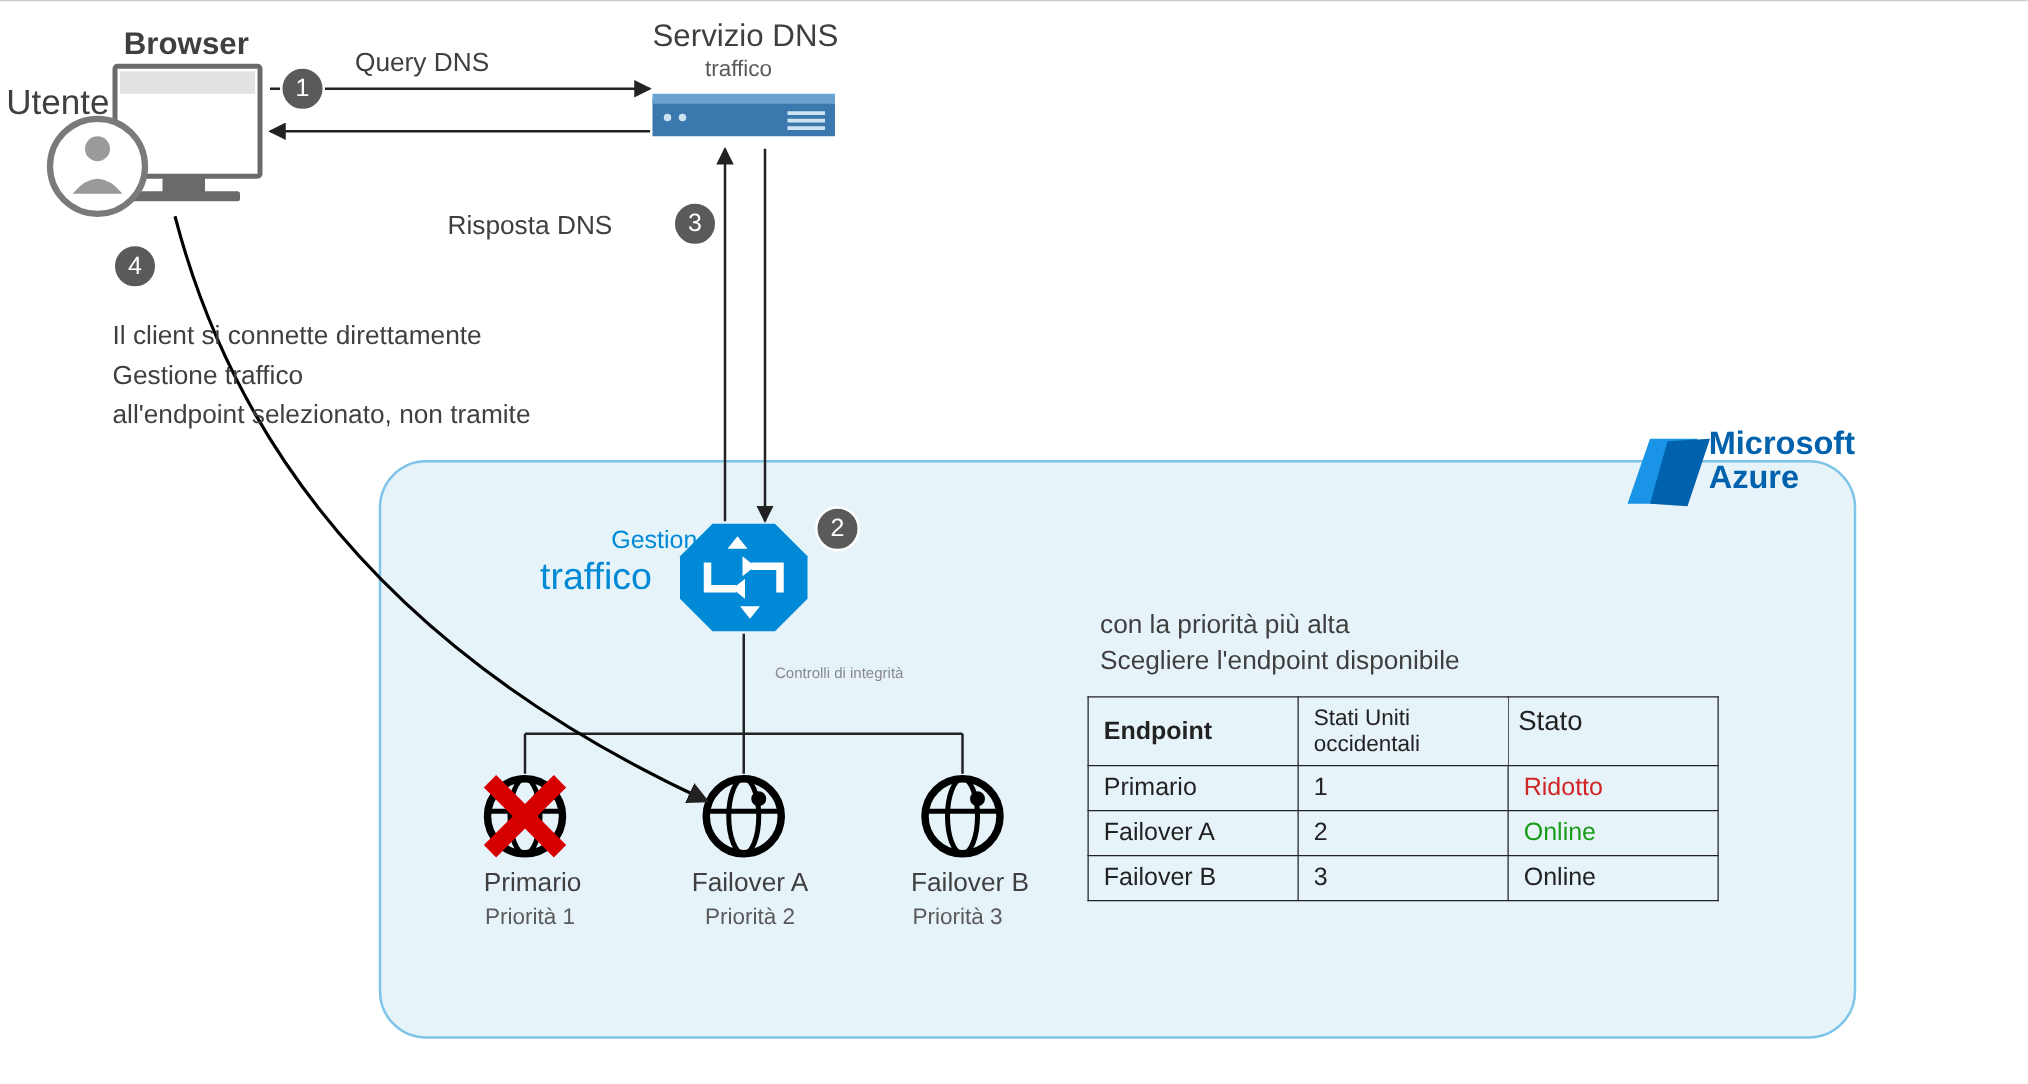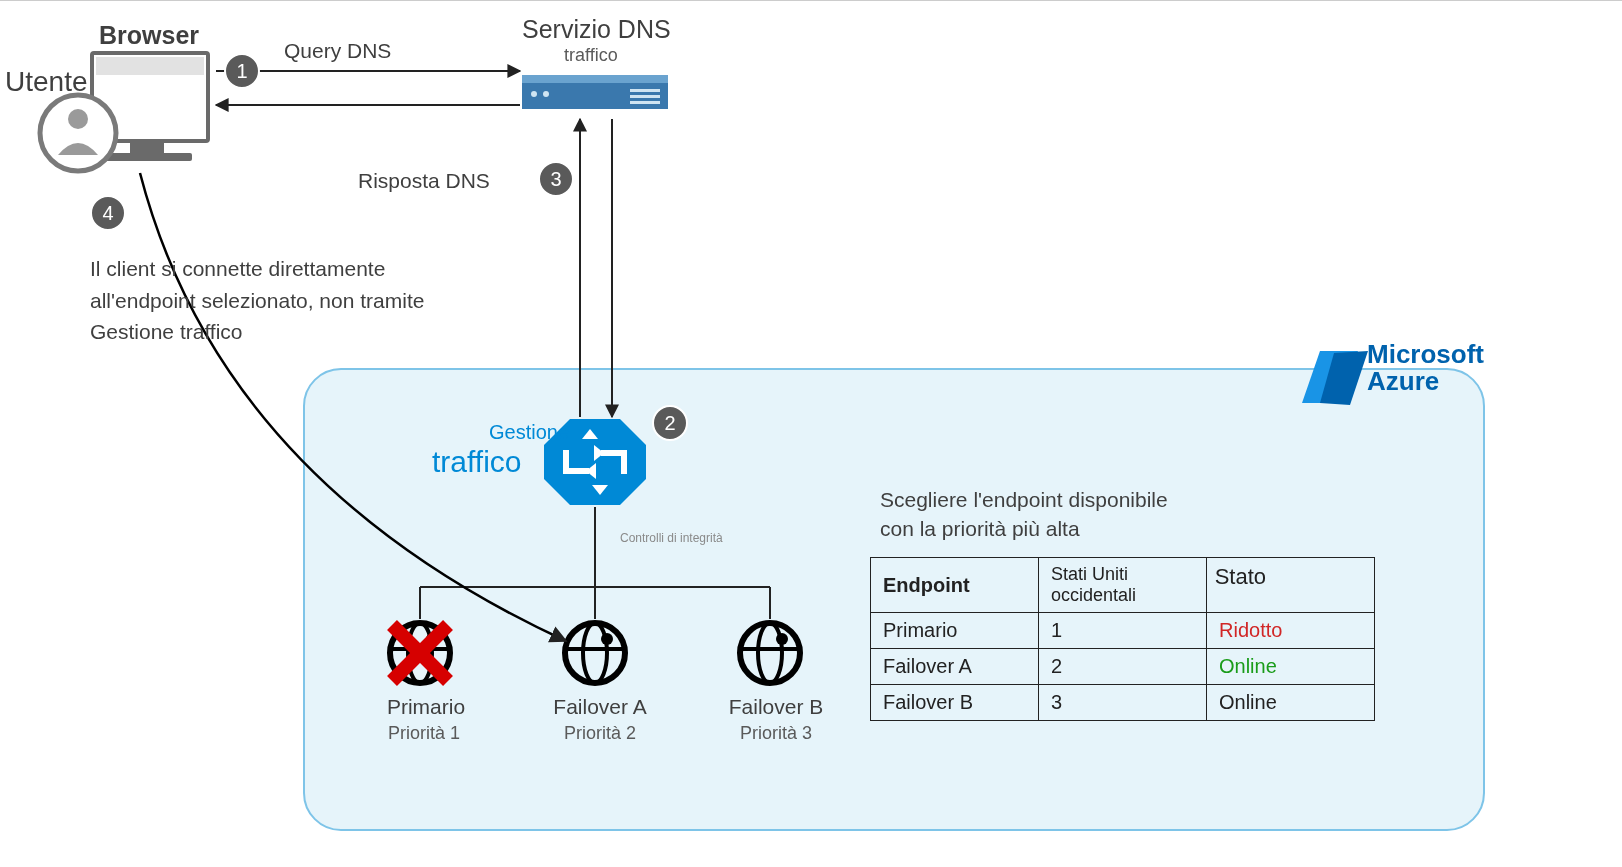--- a/index.html
+++ b/index.html
@@ -156,41 +156,41 @@
 
 <div class="lbl" style="left:5px; top:65px; font-size:28px;">Utente</div>
 <div class="lbl lbl-title" style="left:99px; top:20px;font-weight:bold;">Browser</div>
 <div class="lbl" style="left:284px; top:38px;">Query DNS</div>
 <div class="lbl lbl-title" style="left:522px; top:14px;">Servizio DNS</div>
 <div class="lbl lbl-sub" style="left:564px; top:44px;">traffico</div>
 <div class="lbl" style="left:358px; top:168px;">Risposta DNS</div>
 
 <div class="lbl" style="left:90px; top:252px; line-height:1.5;">
   <div>Il client si connette direttamente</div>
+  <div>Gestione traffico</div>
   <div>all'endpoint selezionato, non tramite</div>
-  <div>Gestione traffico</div>
 </div>
 
 <div class="lbl lbl-blue" style="left:462px; top:420px; font-size:20px;">Gestione</div>
 <div class="lbl lbl-large" style="left:432px; top:444px;">traffico</div>
 
 <div class="lbl lbl-gray" style="left:620px; top:530px; font-size:12px;">Controlli di integrità</div>
 
 <div class="lbl" style="left:384px; top:694px; text-align:center; width:84px;">Primario</div>
 <div class="lbl lbl-sub" style="left:378px; top:722px; text-align:center; width:92px;">Priorità 1</div>
 
 <div class="lbl" style="left:548px; top:694px; text-align:center; width:104px;">Failover A</div>
 <div class="lbl lbl-sub" style="left:554px; top:722px; text-align:center; width:92px;">Priorità 2</div>
 
 <div class="lbl" style="left:724px; top:694px; text-align:center; width:104px;">Failover B</div>
-<div class="lbl lbl-sub" style="left:730px; top:722px; text-align:center; width:92px;">Priorità 3</div>
+<div class="lbl lbl-sub" style="left:730px; top:722px; text-align:left; width:92px;">Priorità 3</div>
 
 <div class="lbl" style="left:880px; top:484px; line-height:1.4;">
+  <div>con la priorità più alta</div>
   <div>Scegliere l'endpoint disponibile</div>
-  <div>con la priorità più alta</div>
 </div>
 
 <div class="step-badge" style="left:224px; top:52px;">1</div>
 <div class="step-badge" style="left:652px; top:404px;">2</div>
 <div class="step-badge" style="left:538px; top:160px;">3</div>
 <div class="step-badge" style="left:90px; top:194px;">4</div>
 
 <table class="endpoint-table" style="left:870px; top:556px;">
   <thead>
     <tr>

